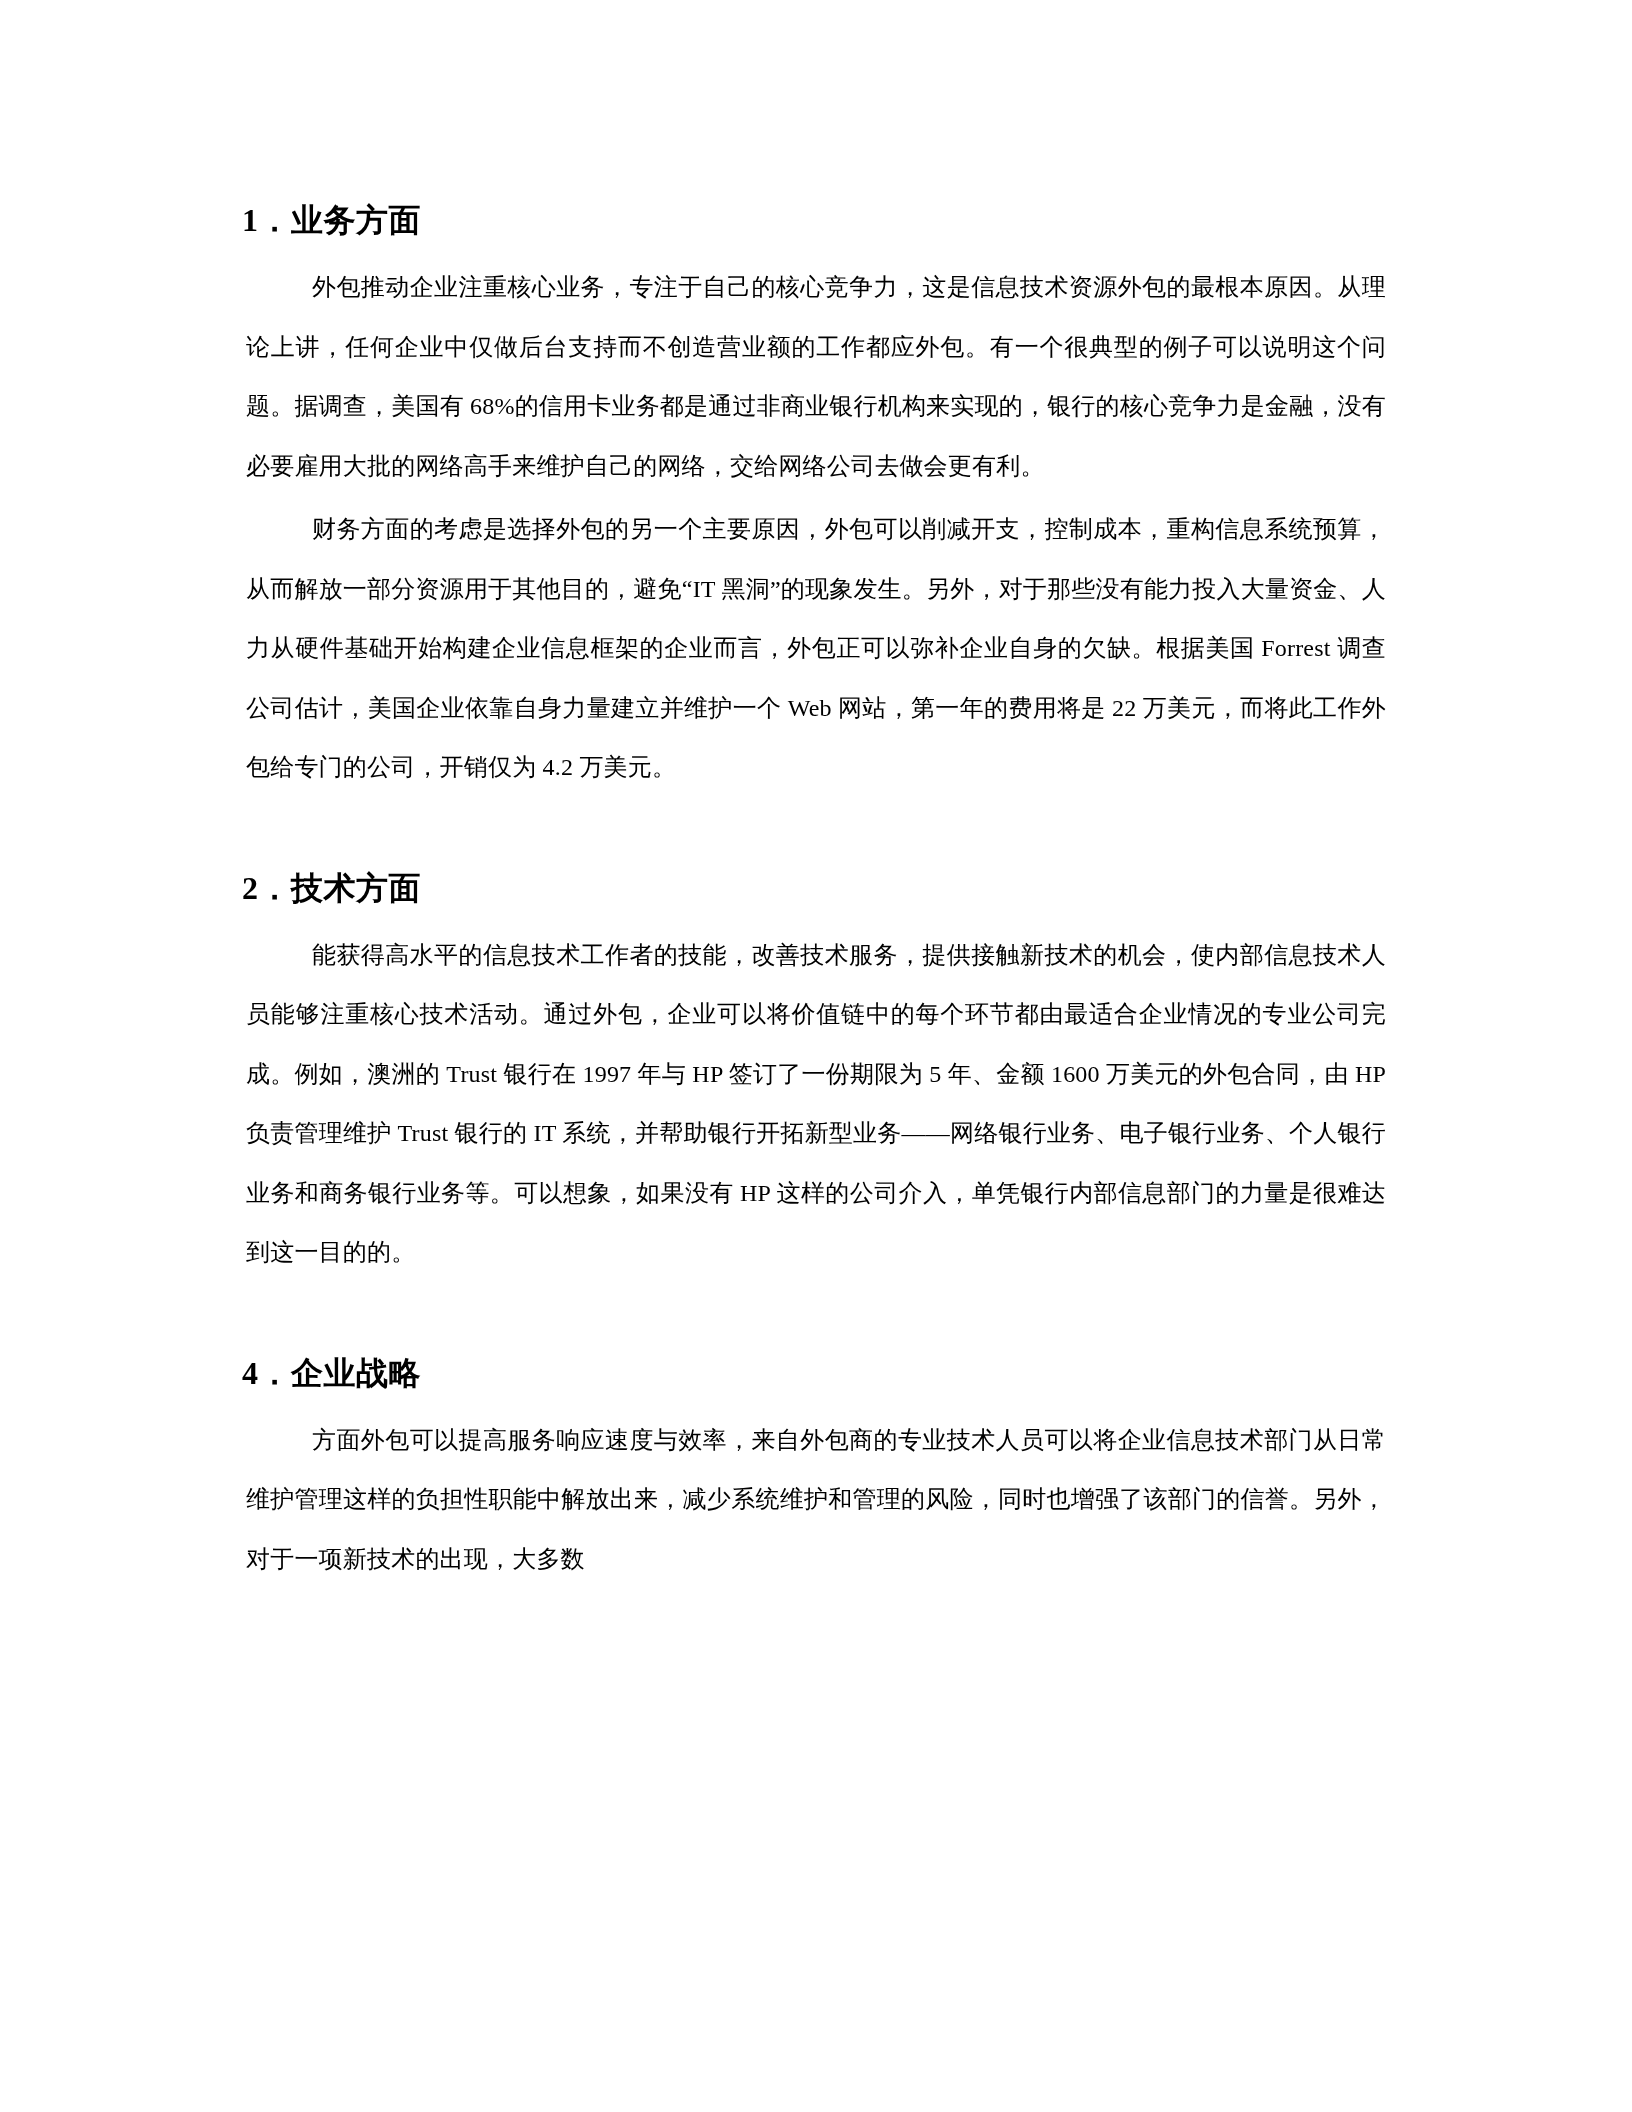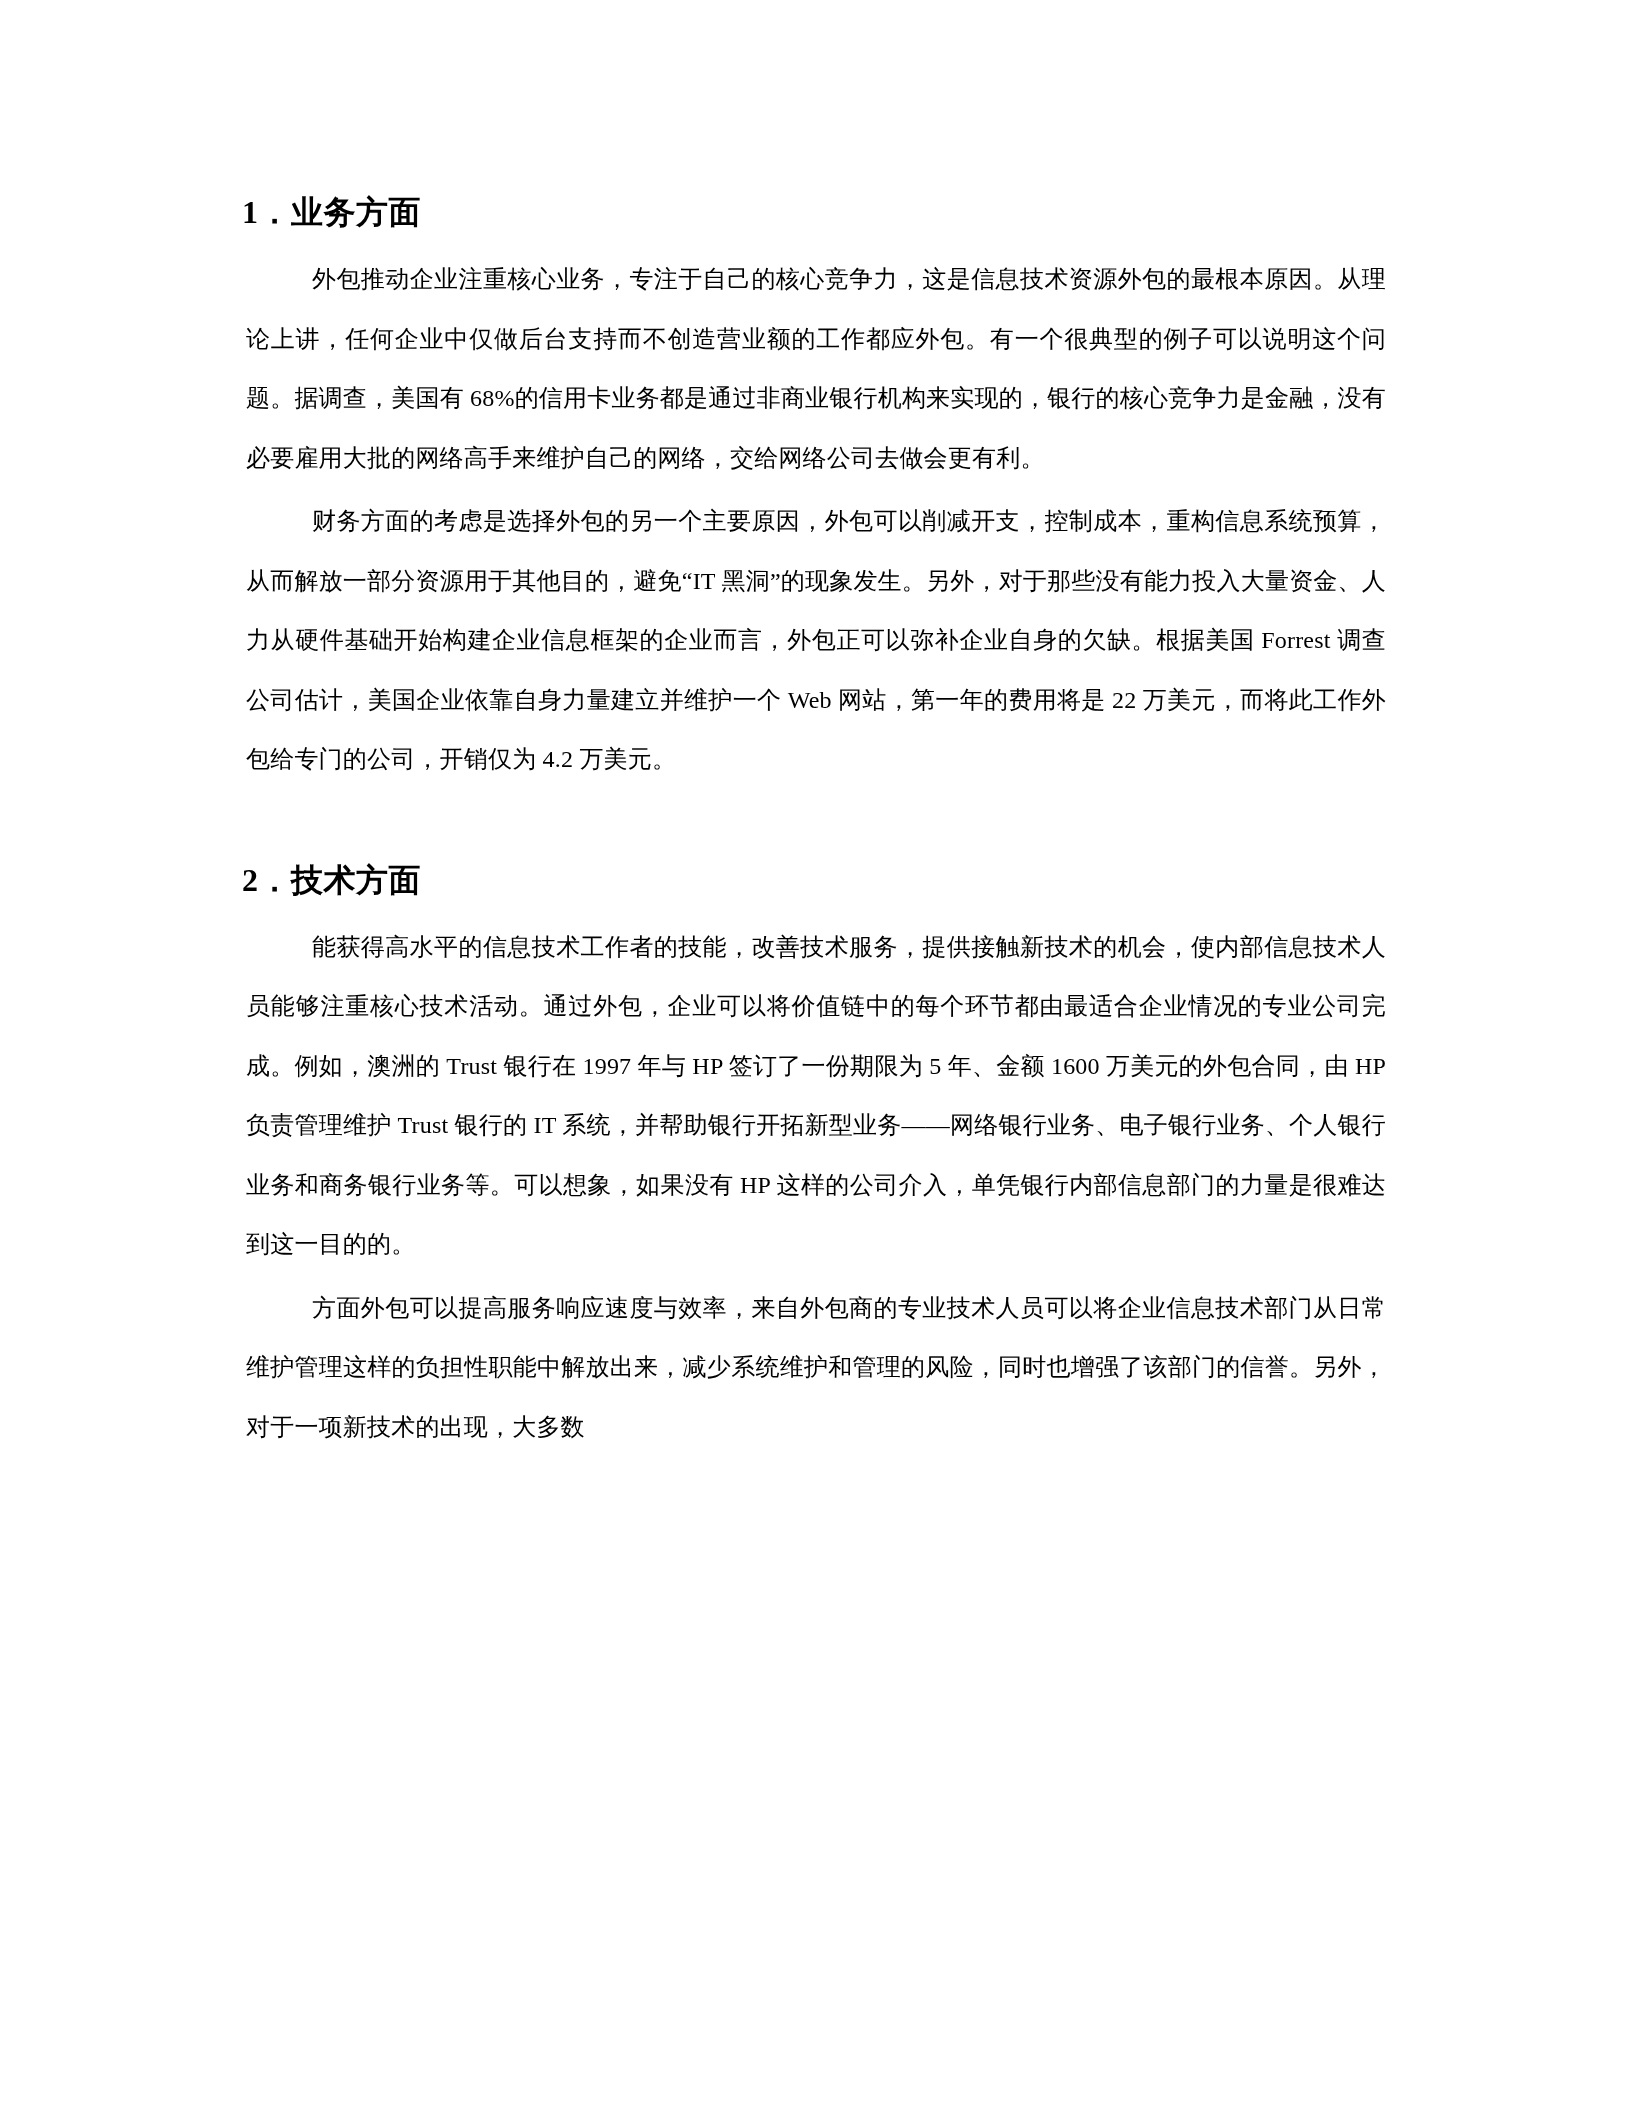--- a/index.html
+++ b/index.html
@@ -20,21 +20,21 @@
   }
   .section { margin: 0; padding: 0; }
   .heading {
     font-size: 32px;
     font-weight: bold;
     line-height: 36px;
     margin: 72px 0 20px 0;
     text-align: left;
     letter-spacing: 0.5px;
   }
-  .section:first-child .heading { margin-top: 0; }
+  .section:first-child .heading { margin-top: 8px; }
   .para {
     font-size: 24px;
     line-height: 59.5px;
     margin: 4px;
     text-align: justify;
     text-indent: 66px;
     word-break: break-all;
     letter-spacing: 0.2px;
   }
 </style>
@@ -51,16 +51,17 @@
   <div class="section">
     <p class="para">财务方面的考虑是选择外包的另一个主要原因，外包可以削减开支，控制成本，重构信息系统预算，从而解放一部分资源用于其他目的，避免“IT 黑洞”的现象发生。另外，对于那些没有能力投入大量资金、人力从硬件基础开始构建企业信息框架的企业而言，外包正可以弥补企业自身的欠缺。根据美国 Forrest 调查公司估计，美国企业依靠自身力量建立并维护一个 Web 网站，第一年的费用将是 22 万美元，而将此工作外包给专门的公司，开销仅为 4.2 万美元。</p>
   </div>
 
   <div class="section">
     <h2 class="heading">2．技术方面</h2>
     <p class="para">能获得高水平的信息技术工作者的技能，改善技术服务，提供接触新技术的机会，使内部信息技术人员能够注重核心技术活动。通过外包，企业可以将价值链中的每个环节都由最适合企业情况的专业公司完成。例如，澳洲的 Trust 银行在 1997 年与 HP 签订了一份期限为 5 年、金额 1600 万美元的外包合同，由 HP 负责管理维护 Trust 银行的 IT 系统，并帮助银行开拓新型业务——网络银行业务、电子银行业务、个人银行业务和商务银行业务等。可以想象，如果没有 HP 这样的公司介入，单凭银行内部信息部门的力量是很难达到这一目的的。</p>
   </div>
 
   <div class="section">
+    <h2 class="heading">4．企业战略</h2>
     <p class="para">方面外包可以提高服务响应速度与效率，来自外包商的专业技术人员可以将企业信息技术部门从日常维护管理这样的负担性职能中解放出来，减少系统维护和管理的风险，同时也增强了该部门的信誉。另外，对于一项新技术的出现，大多数</p>
   </div>
 
 </div>
 
 </body></html>

